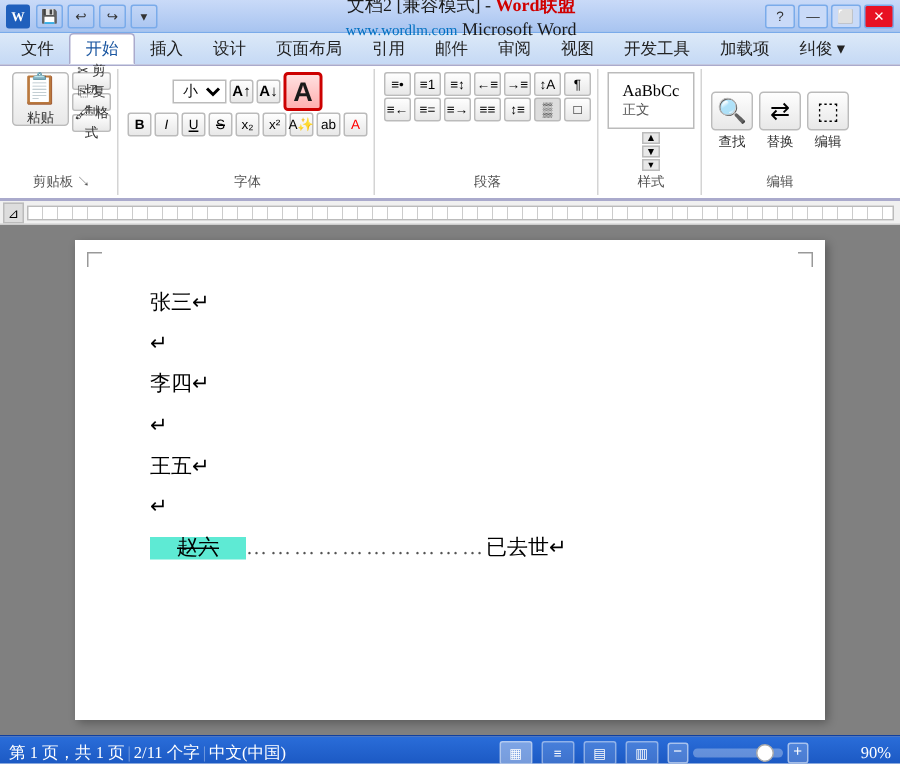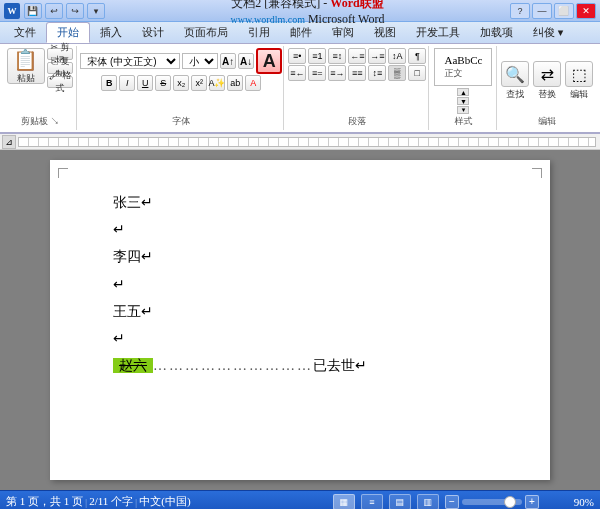--- a/index.html
+++ b/index.html
@@ -329,27 +329,26 @@
 
     .doc-content {
       font-family: "SimSun", "宋体", serif;
       font-size: 14px;
       line-height: 1.8;
     }
 
     .doc-line {
       display: block;
       margin-bottom: 2px;
-      margin-left: 13px;
     }
 
     .strikethrough-text {
       text-decoration: line-through;
-      background: #84cc16;
-      padding: 0 6px;
+      background: #5eead4;
+      padding: 0 18px;
     }
 
     .dotted-leader {
       letter-spacing: 2px;
       color: #555;
     }
 
     
     #status-bar {
       background: linear-gradient(to bottom, #2a6dd9, #1a56c0);
@@ -472,23 +471,20 @@
           <button class="clip-btn">⎘ 复制</button>
           <button class="clip-btn">🖌 格式</button>
         </div>
       </div>
       <div class="rg-label">剪贴板 ↘</div>
     </div>
 
     <div class="ribbon-group font-group">
       <div class="rg-content">
         <div class="font-row1">
-          <select class="font-select">
-            <option>宋体 (中文正文)</option>
-          </select>
           <select class="size-select">
             <option>小二</option>
           </select>
           <button class="grow-btn">A↑</button>
           <button class="shrink-btn">A↓</button>
 
           <button class="big-a-btn">
             <span>A</span>
           </button>
         </div>

